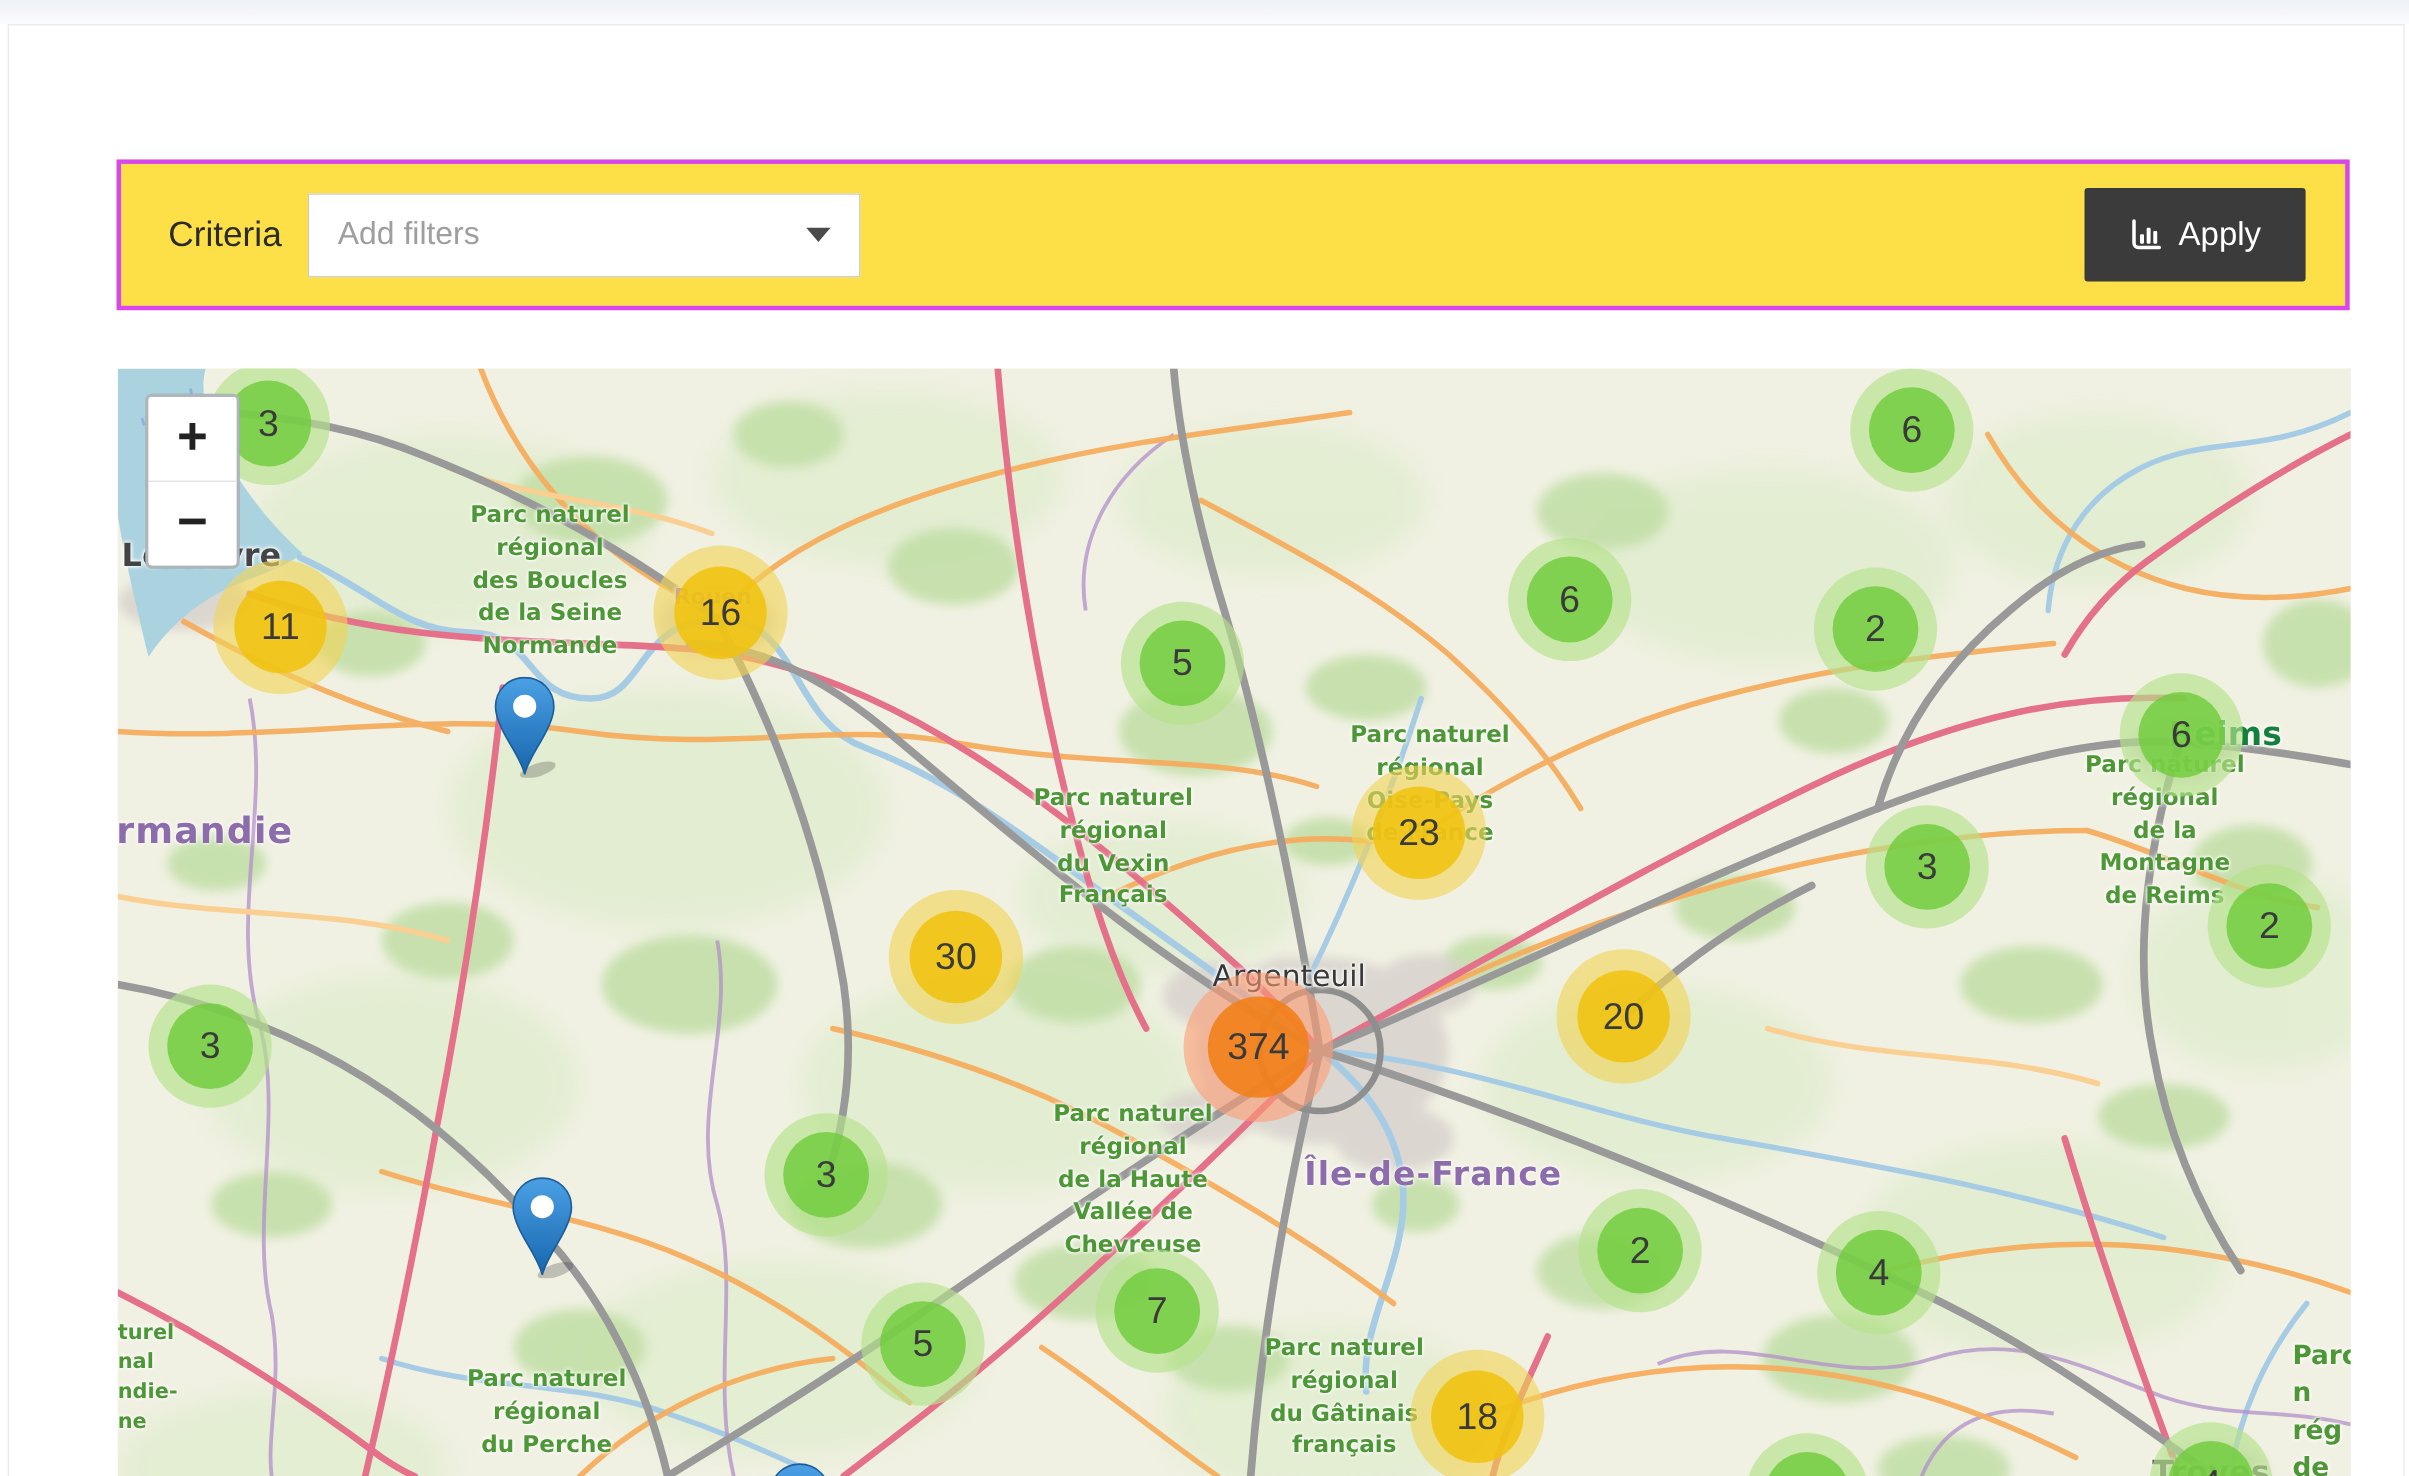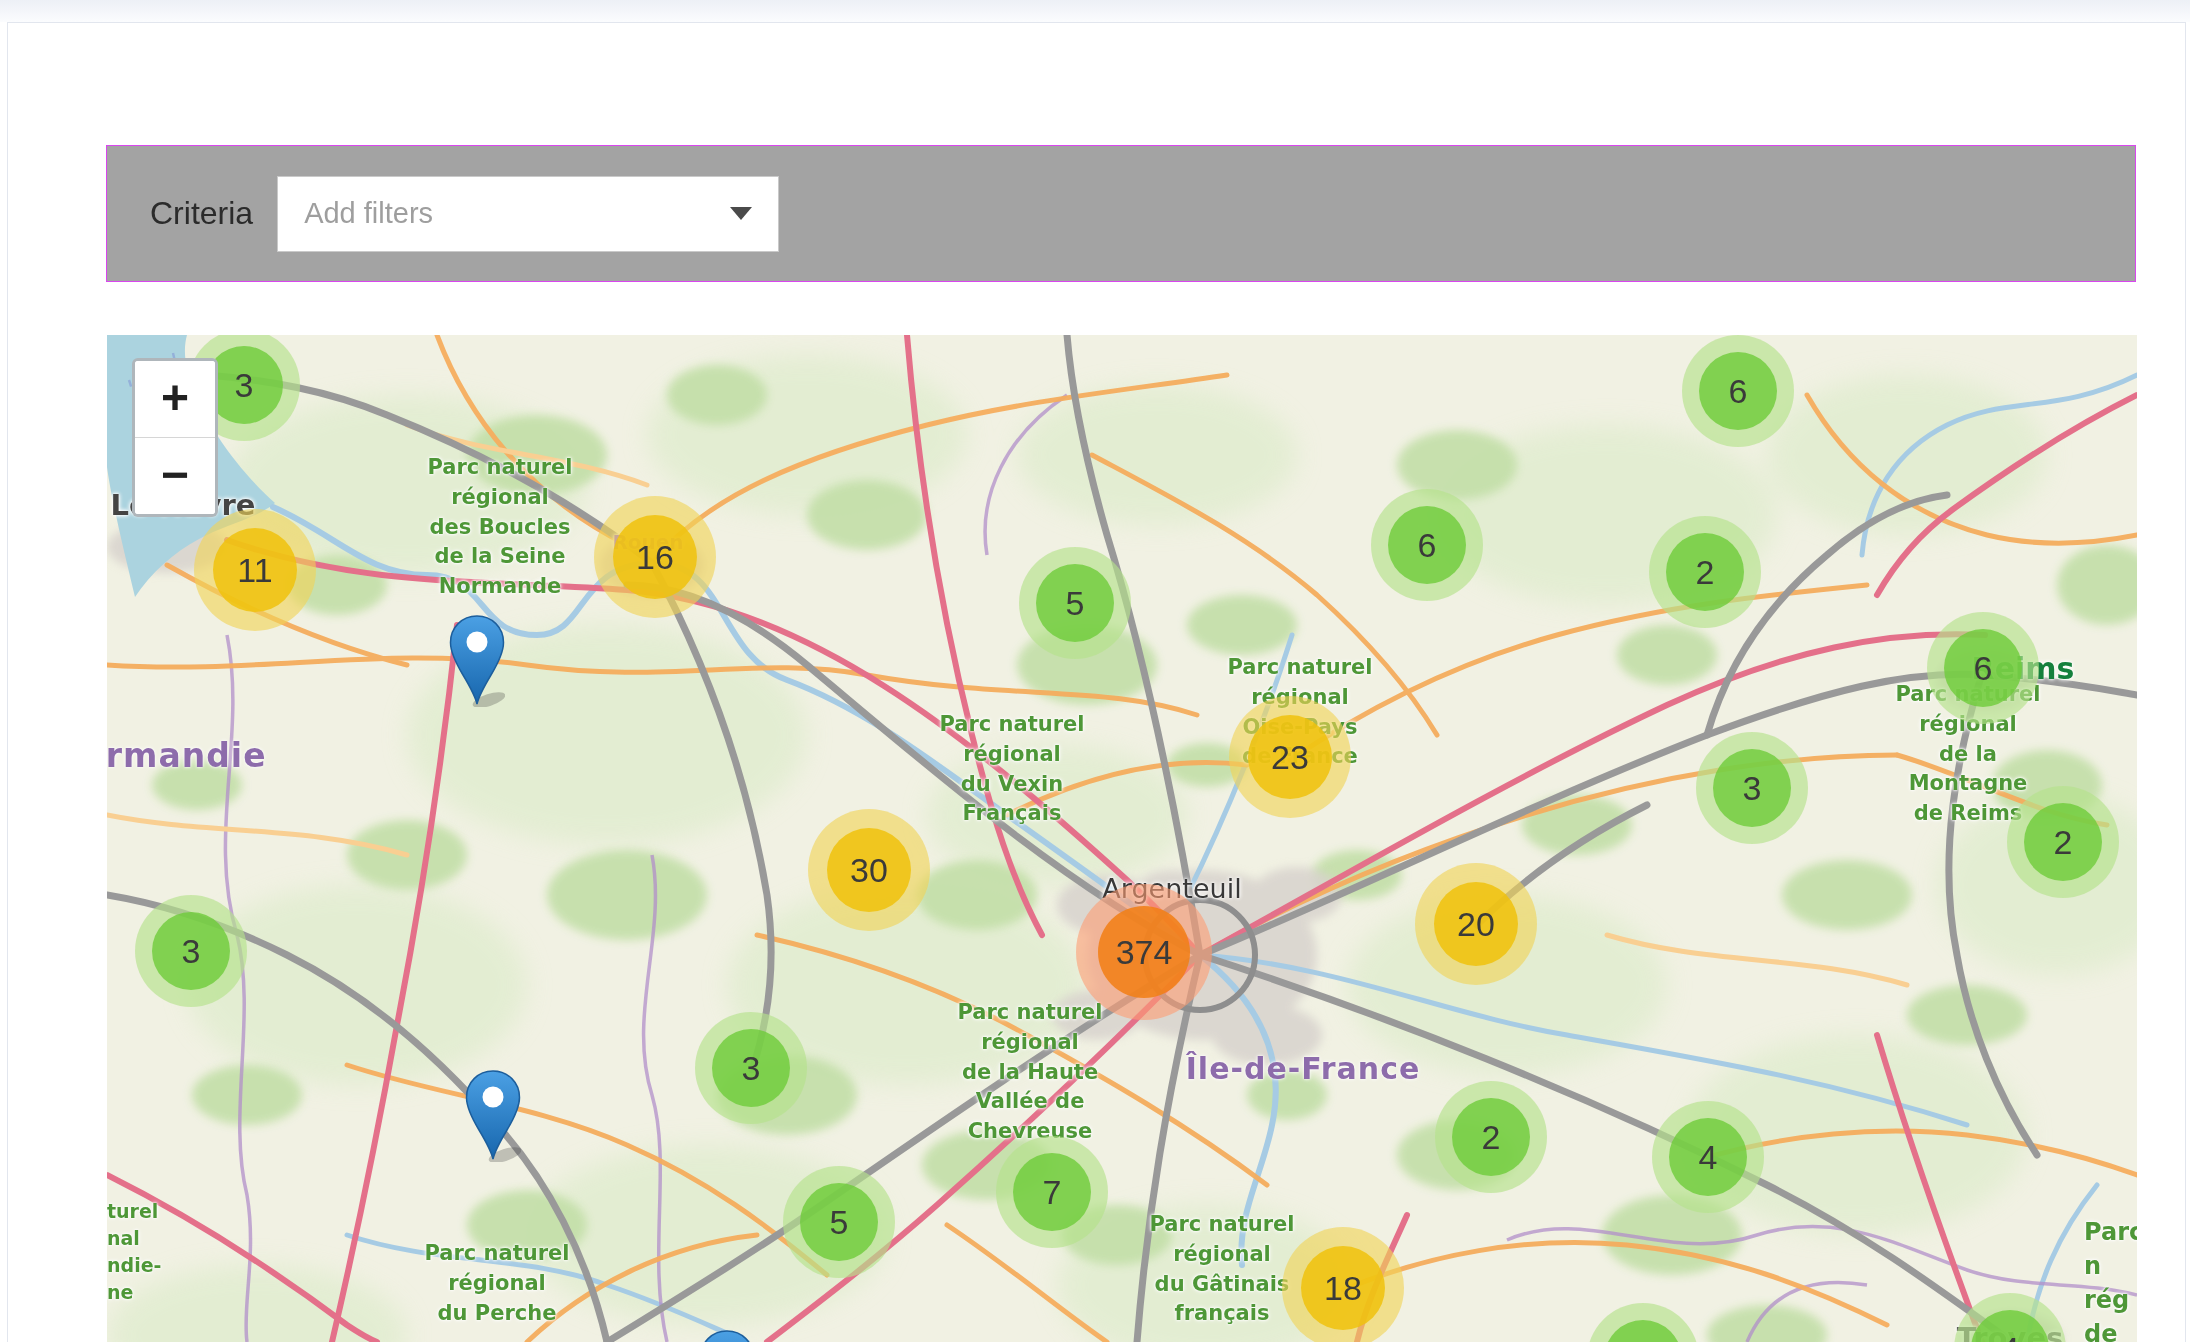--- a/index.html
+++ b/index.html
@@ -5,22 +5,22 @@
   html,body{margin:0;padding:0;}
   body{width:2190px;height:1342px;overflow:hidden;background:#fff;
        font-family:"Liberation Sans",sans-serif;position:relative;}
   .top-strip{position:absolute;left:0;top:0;width:100%;height:22px;
        background:linear-gradient(#edf0f6,#fbfcfe);}
   .panel{position:absolute;left:7px;top:22px;right:4px;bottom:-4px;
        background:#fff;border:1px solid #e2e6ee;}
 
   
   .filter-bar{position:absolute;left:98px;top:122px;width:2030px;height:137px;
-       background:#a3a3a3;border:1px solid #d946ef;box-sizing:border-box;
-       display:flex;align-items:center;}
+       background:#fde047;border:4px solid #d946ef;box-sizing:border-box;
+       display:flex;align-items:center;justify-content:flex-end;}
   .criteria-label{margin-left:43px;font-size:32px;color:#2b2b2b;}
   .dropdown{margin-left:24px;width:502px;height:76px;background:#fff;
        border:1px solid #c9c9c9;box-sizing:border-box;display:flex;
        align-items:center;padding:0 26px;cursor:pointer;}
   .dropdown .placeholder{flex:1;font-size:29px;color:#9e9e9e;}
   .caret{width:0;height:0;border-left:11px solid transparent;
        border-right:11px solid transparent;border-top:13px solid #4a4a4a;}
   .apply-btn{margin-left:auto;margin-right:36px;width:201px;height:85px;
        background:#3b3b3b;color:#fff;border:none;border-radius:3px;
        display:flex;align-items:center;justify-content:center;gap:13px;
@@ -78,20 +78,31 @@
 <div class="top-strip"></div>
 
 <div class="panel">
 
   <div class="filter-bar">
     <span class="criteria-label">Criteria</span>
     <div class="dropdown">
       <span class="placeholder">Add filters</span>
       <span class="caret"></span>
     </div>
+    <button class="apply-btn">
+      <span style="display:flex;">
+        <svg width="32" height="32" viewBox="0 0 32 32">
+          <path d="M5 3 V23 a4 4 0 0 0 4 4 H28" fill="none" stroke="#fff" stroke-width="3.2" stroke-linecap="round"></path>
+          <rect x="10.5" y="15" width="3.6" height="8.5" rx="1" fill="#fff"></rect>
+          <rect x="16.5" y="9" width="3.6" height="14.5" rx="1" fill="#fff"></rect>
+          <rect x="22.5" y="12" width="3.6" height="11.5" rx="1" fill="#fff"></rect>
+        </svg>
+      </span>
+      <span>Apply</span>
+    </button>
   </div>
 
   <div class="map">
 
     <svg class="map-bg" width="2030" height="1007" viewBox="0 0 2030 1007">
       <defs>
         <filter id="soft" x="-60%" y="-60%" width="220%" height="220%">
           <feGaussianBlur stdDeviation="12"></feGaussianBlur>
           </filter>
         <filter id="soft2" x="-60%" y="-60%" width="220%" height="220%">

